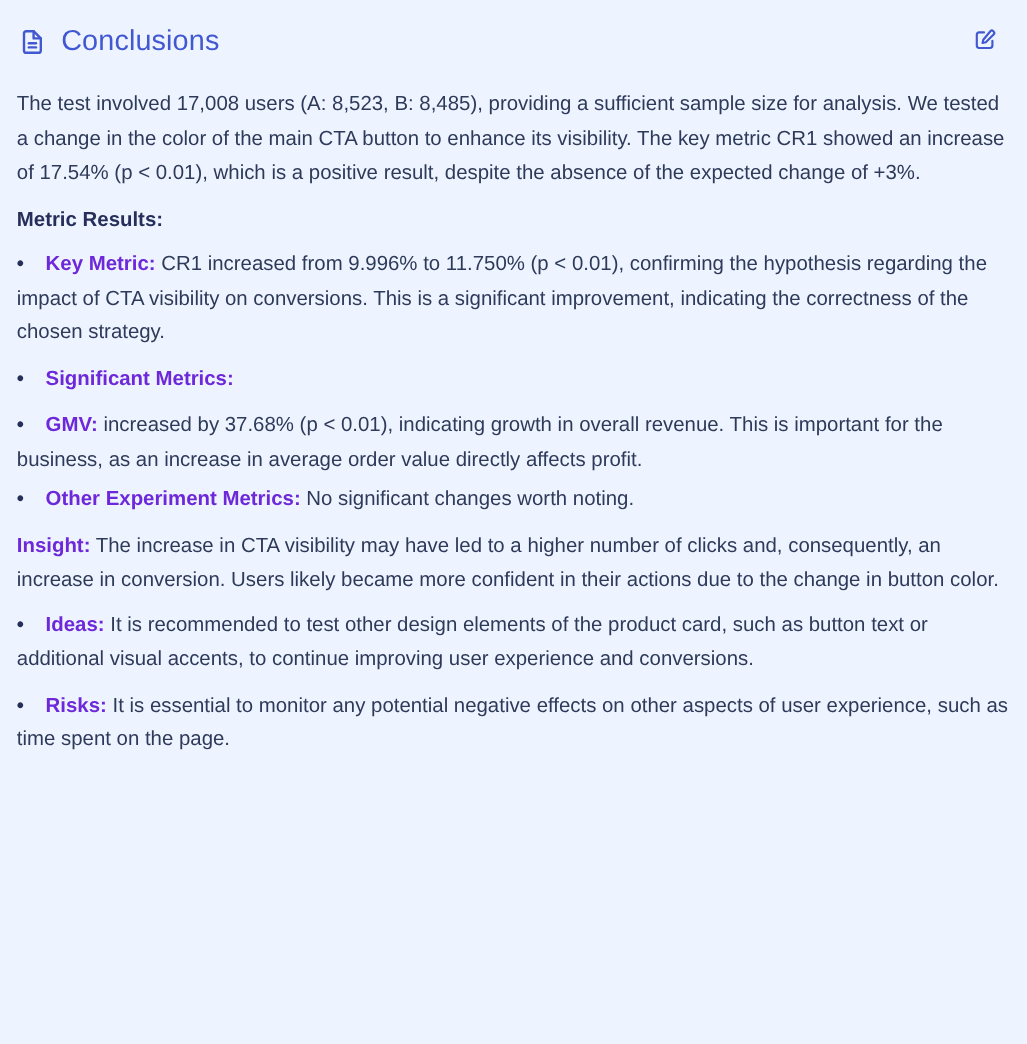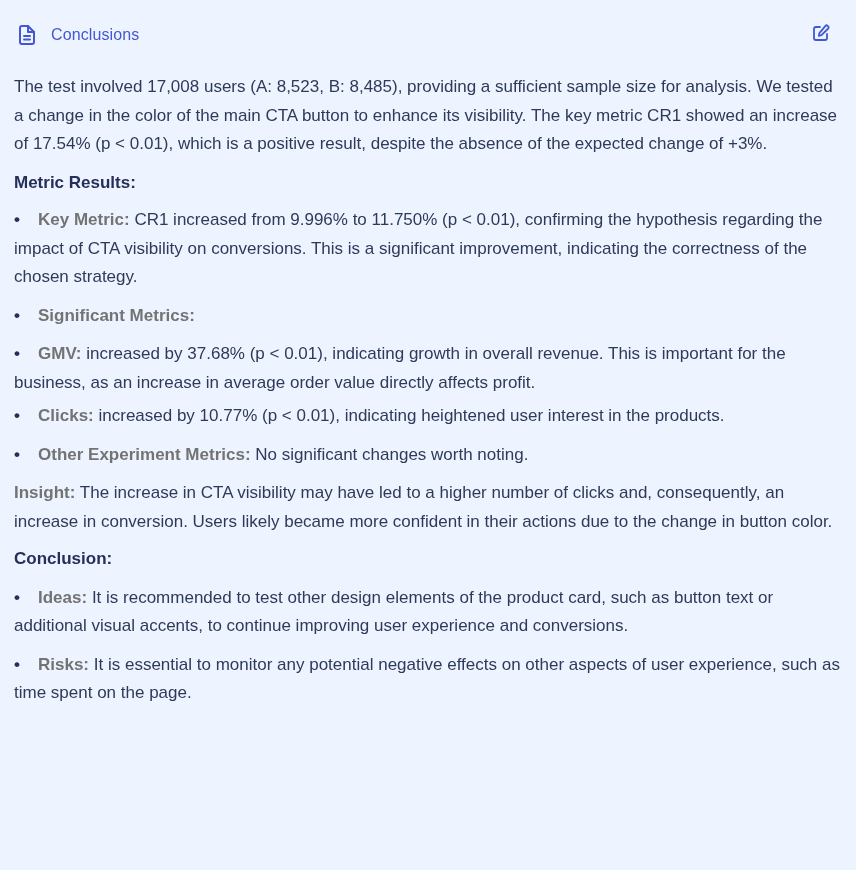--- a/index.html
+++ b/index.html
@@ -31,21 +31,21 @@
     }
     .header-icon {
       width: 22px;
       height: 22px;
       display: inline-flex;
       align-items: center;
       justify-content: center;
       margin-right: 13px;
     }
     .header-title {
-      font-size: 16px;
+      font-size: 24px;
       color: #4258d1;
       font-weight: 500;
       letter-spacing: 0.1px;
     }
     .edit-button {
       position: absolute;
       right: 10px;
       top: 23px;
       width: 22px;
       height: 22px;
@@ -56,21 +56,21 @@
       background: transparent;
       border: none;
     }
     .content { margin-top: 3px; }
     .heading {
       font-weight: bold;
       color: #252f5a;
       margin-bottom: 9px;
     }
     .para { margin-bottom: 9px; }
-    .para b, .item b { color: #737373; }
+    .para b, .item b { color: #6d28d9; }
     .list { list-style: none; }
     .item { margin-bottom: 10px; }
     .bullet {
       display: inline-block;
       width: 24px;
       color: #252f5a;
       font-weight: bold;
     }
     .gap-small { margin-bottom: 10px; }
   </style>
@@ -111,35 +111,30 @@
         <span>CR1 increased from 9.996% to 11.750% (p &lt; 0.01), confirming the hypothesis regarding the impact of CTA visibility on conversions. This is a significant improvement, indicating the correctness of the chosen strategy.</span>
       </li>
       <li class="item" style="margin-bottom:10px">
         <span class="bullet">•</span><b>Significant Metrics:</b>
       </li>
       <li class="item" style="margin-bottom:5px">
         <span class="bullet">•</span><b>GMV:</b>
         <span>increased by 37.68% (p &lt; 0.01), indicating growth in overall revenue. This is important for the business, as an increase in average order value directly affects profit.</span>
       </li>
       <li class="item" style="margin-bottom:10px">
-        <span class="bullet">•</span><b>Clicks:</b>
-        <span>increased by 10.77% (p &lt; 0.01), indicating heightened user interest in the products.</span>
-      </li>
-      <li class="item" style="margin-bottom:10px">
         <span class="bullet">•</span><b>Other Experiment Metrics:</b>
         <span>No significant changes worth noting.</span>
       </li>
     </ul>
 
     <p class="para" style="margin-bottom:9px">
       <b>Insight:</b>
       <span>The increase in CTA visibility may have led to a higher number of clicks and, consequently, an increase in conversion. Users likely became more confident in their actions due to the change in button color.</span>
     </p>
 
-    <div class="heading" style="margin-bottom:10px">Conclusion:</div>
     <ul class="list">
       <li class="item">
         <span class="bullet">•</span><b>Ideas:</b>
         <span>It is recommended to test other design elements of the product card, such as button text or additional visual accents, to continue improving user experience and conversions.</span>
       </li>
       <li class="item" style="margin-bottom:5px">
         <span class="bullet">•</span><b>Risks:</b>
         <span>It is essential to monitor any potential negative effects on other aspects of user experience, such as time spent on the page.</span>
       </li>
     </ul>

